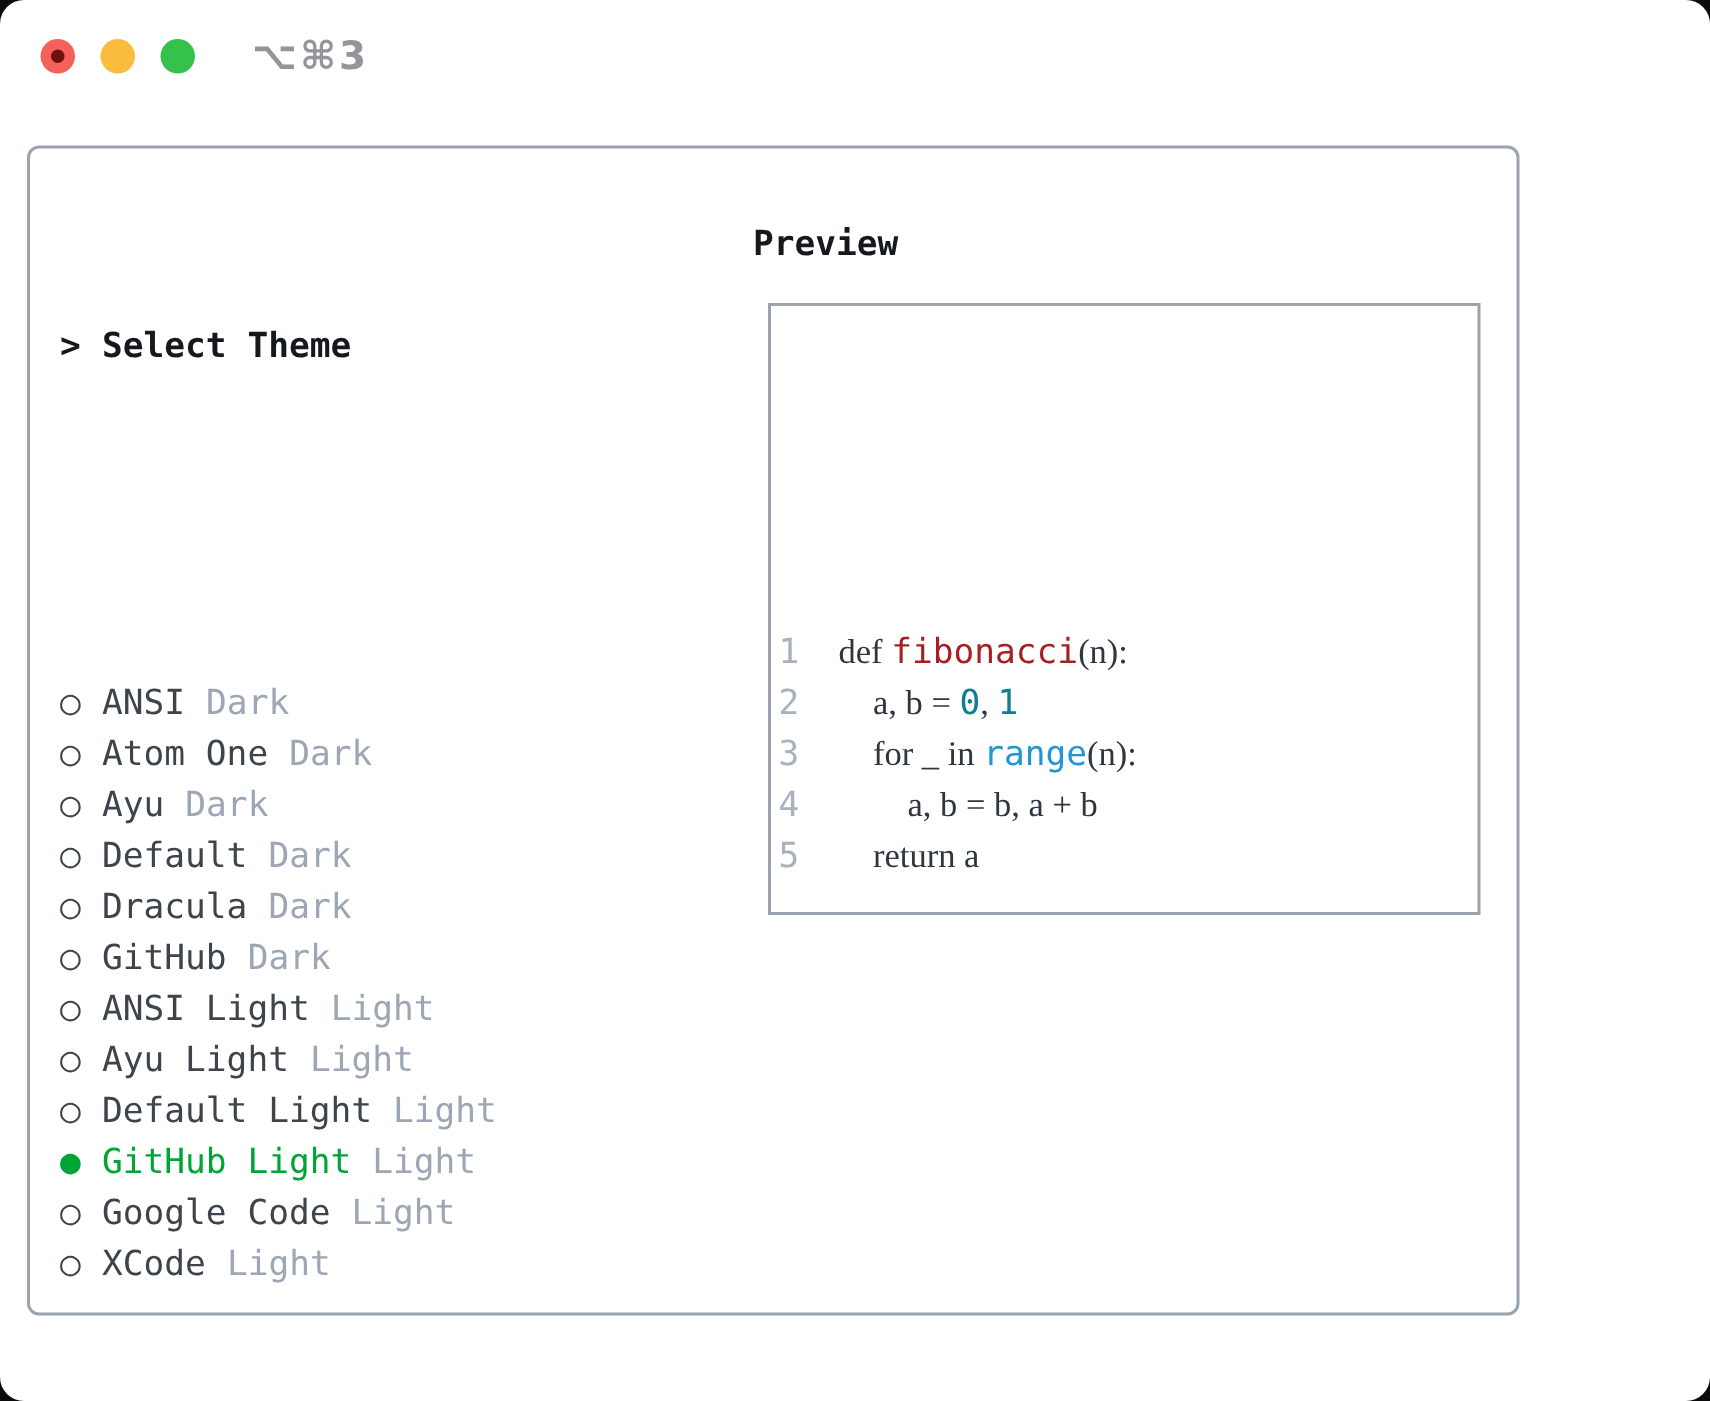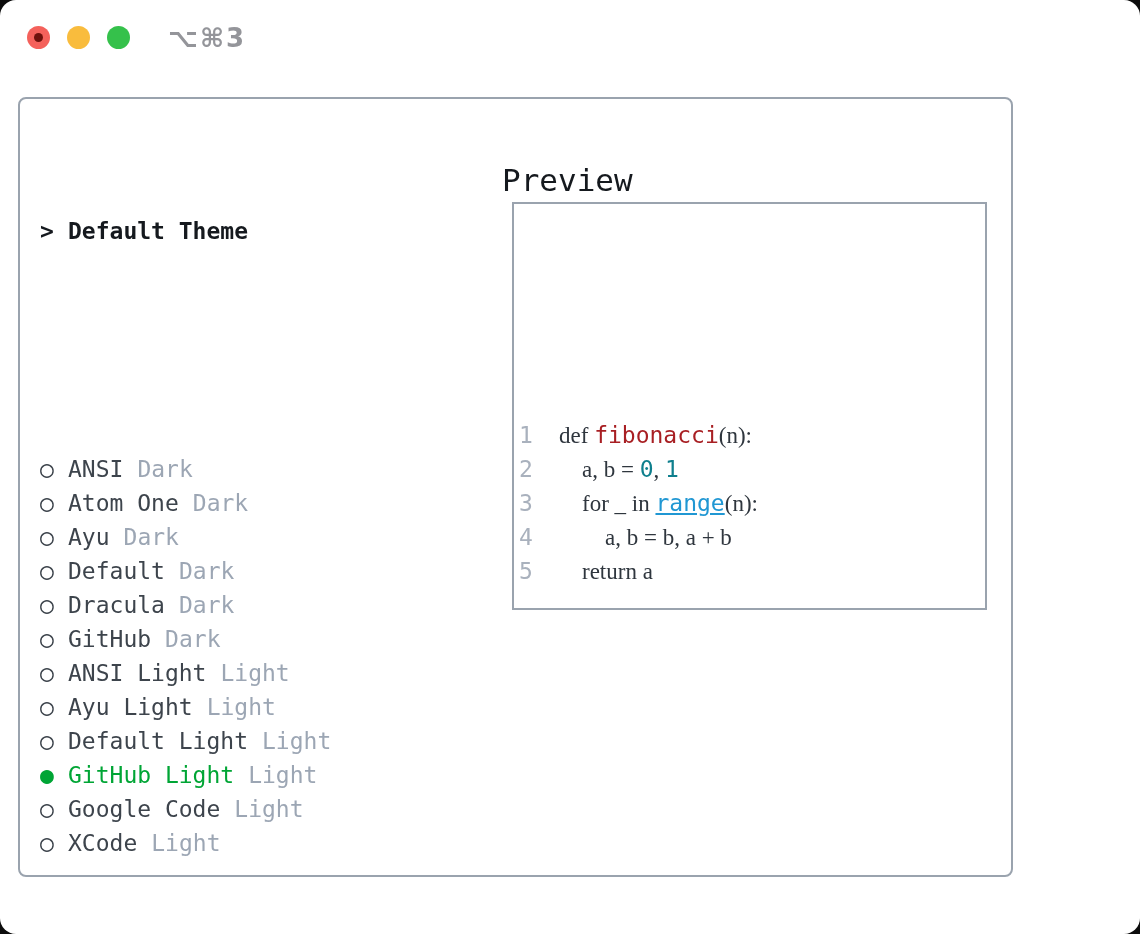--- a/index.html
+++ b/index.html
@@ -53,61 +53,61 @@
   .header-row { font-weight: bold; color: var(--text-dark); }
   .header-row .bullet { font-weight: bold; color: var(--text-dark); }
   .variant { color: var(--muted); padding-left: 14px; text-align: right; }
   .theme-row.selected .bullet,
   .theme-row.selected .name,
   .apply-row.selected .bullet,
   .apply-row.selected .name { color: var(--green); }
   
   .preview-header {
     position: absolute; left: 482px; top: 47px;
-    font-size: 31px; line-height: 34px; font-weight: normal; color: var(--text-dark); margin-top: 17px;
+    font-size: 23px; line-height: 34px; font-weight: bold; color: var(--text-dark);
   }
   .preview-box {
     position: absolute; left: 492px; top: 103px;
     width: 475px; height: 408px;
     border: 2px solid var(--border);
     box-sizing: border-box;
     overflow: hidden;
   }
   .preview-content {
     padding: 44px 0 0 5px;
     font-size: 23px; line-height: 34px;
     white-space: pre; color: var(--code-text);
   }
   .pline { height: 34px; display: flex; }
   .ln { display: inline-block; width: 40px; color: var(--lineno); flex: none; }
   .seg-plain { color: var(--code-text); font-family: Liberation Serif, serif; }
   .seg-function { color: var(--fn-red); }
   .seg-number { color: var(--num-teal); }
-  .seg-builtin { color: var(--builtin-blue); text-decoration: underline; }
+  .seg-builtin { color: var(--builtin-blue); }
 </style>
 </head>
 <body>
 
 <div class="window">
 
   <div class="titlebar">
     <div class="traffic-lights">
       <div class="light light-close">
           <div class="dot"></div>
         </div>
       <div class="light light-min"></div>
       <div class="light light-zoom"></div>
     </div>
     <div class="window-title">⌥⌘3</div>
   </div>
 
   <div class="panel">
 
     <div class="left-col">
-      <div class="row header-row"><span class="bullet">&gt;</span><span>Default Theme</span></div>
+      <div class="row header-row"><span class="bullet">&gt;</span><span>Select Theme</span></div>
 
       <div id="theme-list">
         
       <div class="row theme-row"><span class="bullet">○</span><span class="name">ANSI</span><span class="variant">Dark</span></div><div class="row theme-row"><span class="bullet">○</span><span class="name">Atom One</span><span class="variant">Dark</span></div><div class="row theme-row"><span class="bullet">○</span><span class="name">Ayu</span><span class="variant">Dark</span></div><div class="row theme-row"><span class="bullet">○</span><span class="name">Default</span><span class="variant">Dark</span></div><div class="row theme-row"><span class="bullet">○</span><span class="name">Dracula</span><span class="variant">Dark</span></div><div class="row theme-row"><span class="bullet">○</span><span class="name">GitHub</span><span class="variant">Dark</span></div><div class="row theme-row"><span class="bullet">○</span><span class="name">ANSI Light</span><span class="variant">Light</span></div><div class="row theme-row"><span class="bullet">○</span><span class="name">Ayu Light</span><span class="variant">Light</span></div><div class="row theme-row"><span class="bullet">○</span><span class="name">Default Light</span><span class="variant">Light</span></div><div class="row theme-row selected"><span class="bullet">●</span><span class="name">GitHub Light</span><span class="variant">Light</span></div><div class="row theme-row"><span class="bullet">○</span><span class="name">Google Code</span><span class="variant">Light</span></div><div class="row theme-row"><span class="bullet">○</span><span class="name">XCode</span><span class="variant">Light</span></div></div>
 
       
 
       
 
       

